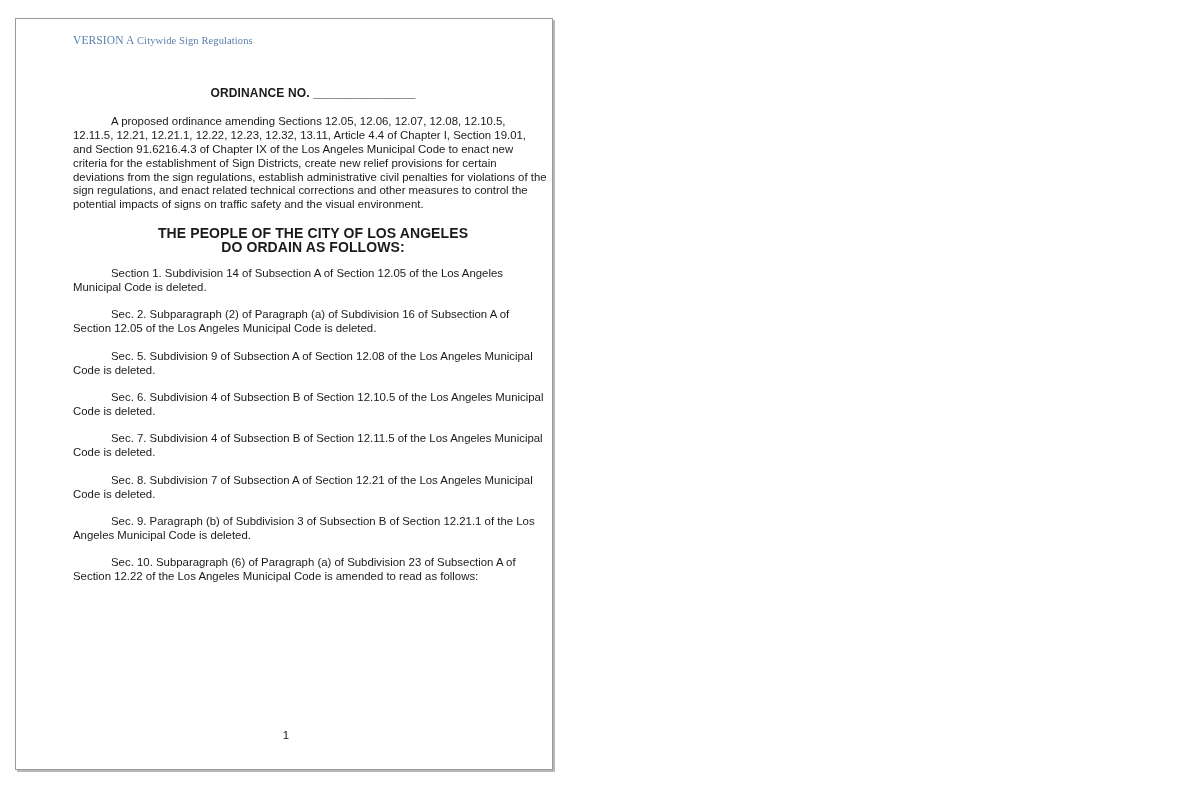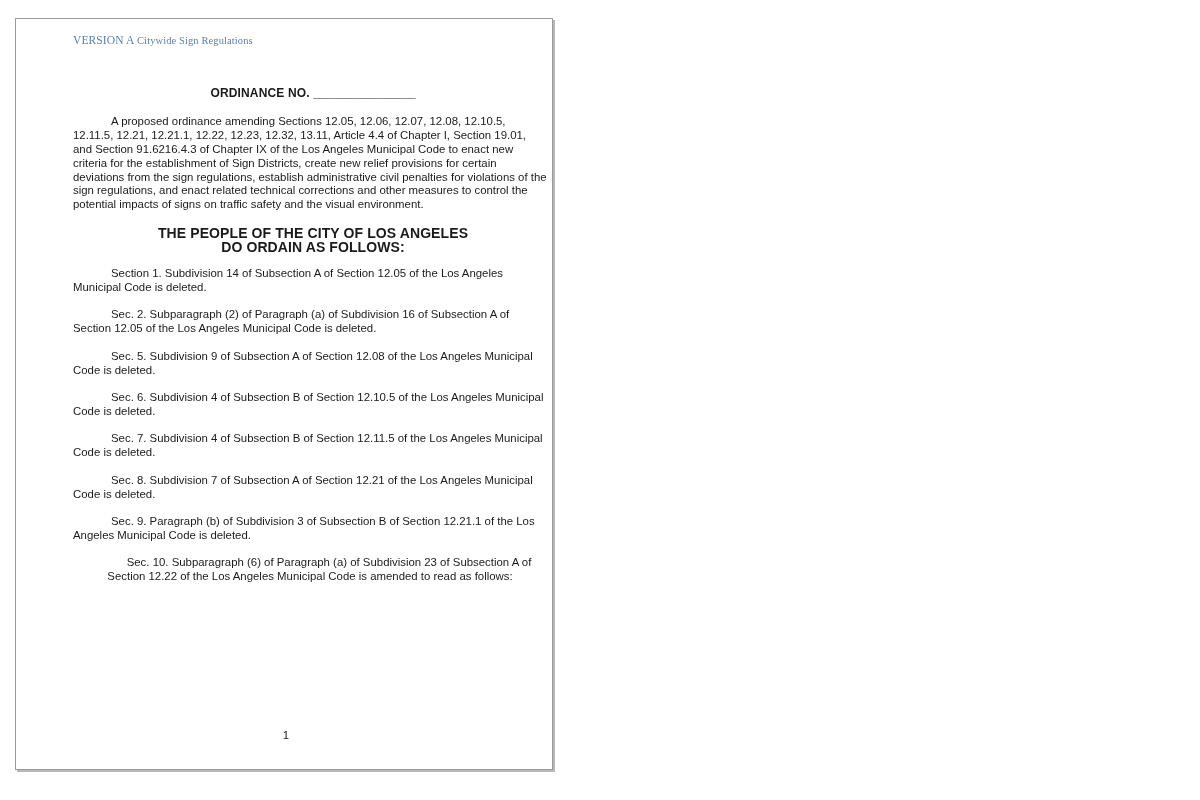--- a/index.html
+++ b/index.html
@@ -82,21 +82,20 @@
   }
 
   p.para {
     margin: 0 0 13.5px 0;
     text-align: left;
     text-indent: 38px;
     white-space: normal;
   }
   p.para.last-block {
     margin-bottom: 8px;
-    text-align: center;
   }
 
   .enacting {
     text-align: center;
     font-weight: bold;
     font-size: 14px;
     letter-spacing: 0.1px;
     line-height: 14.2px;
     margin: 0 0 13px 0;
     padding-left: 6px;

